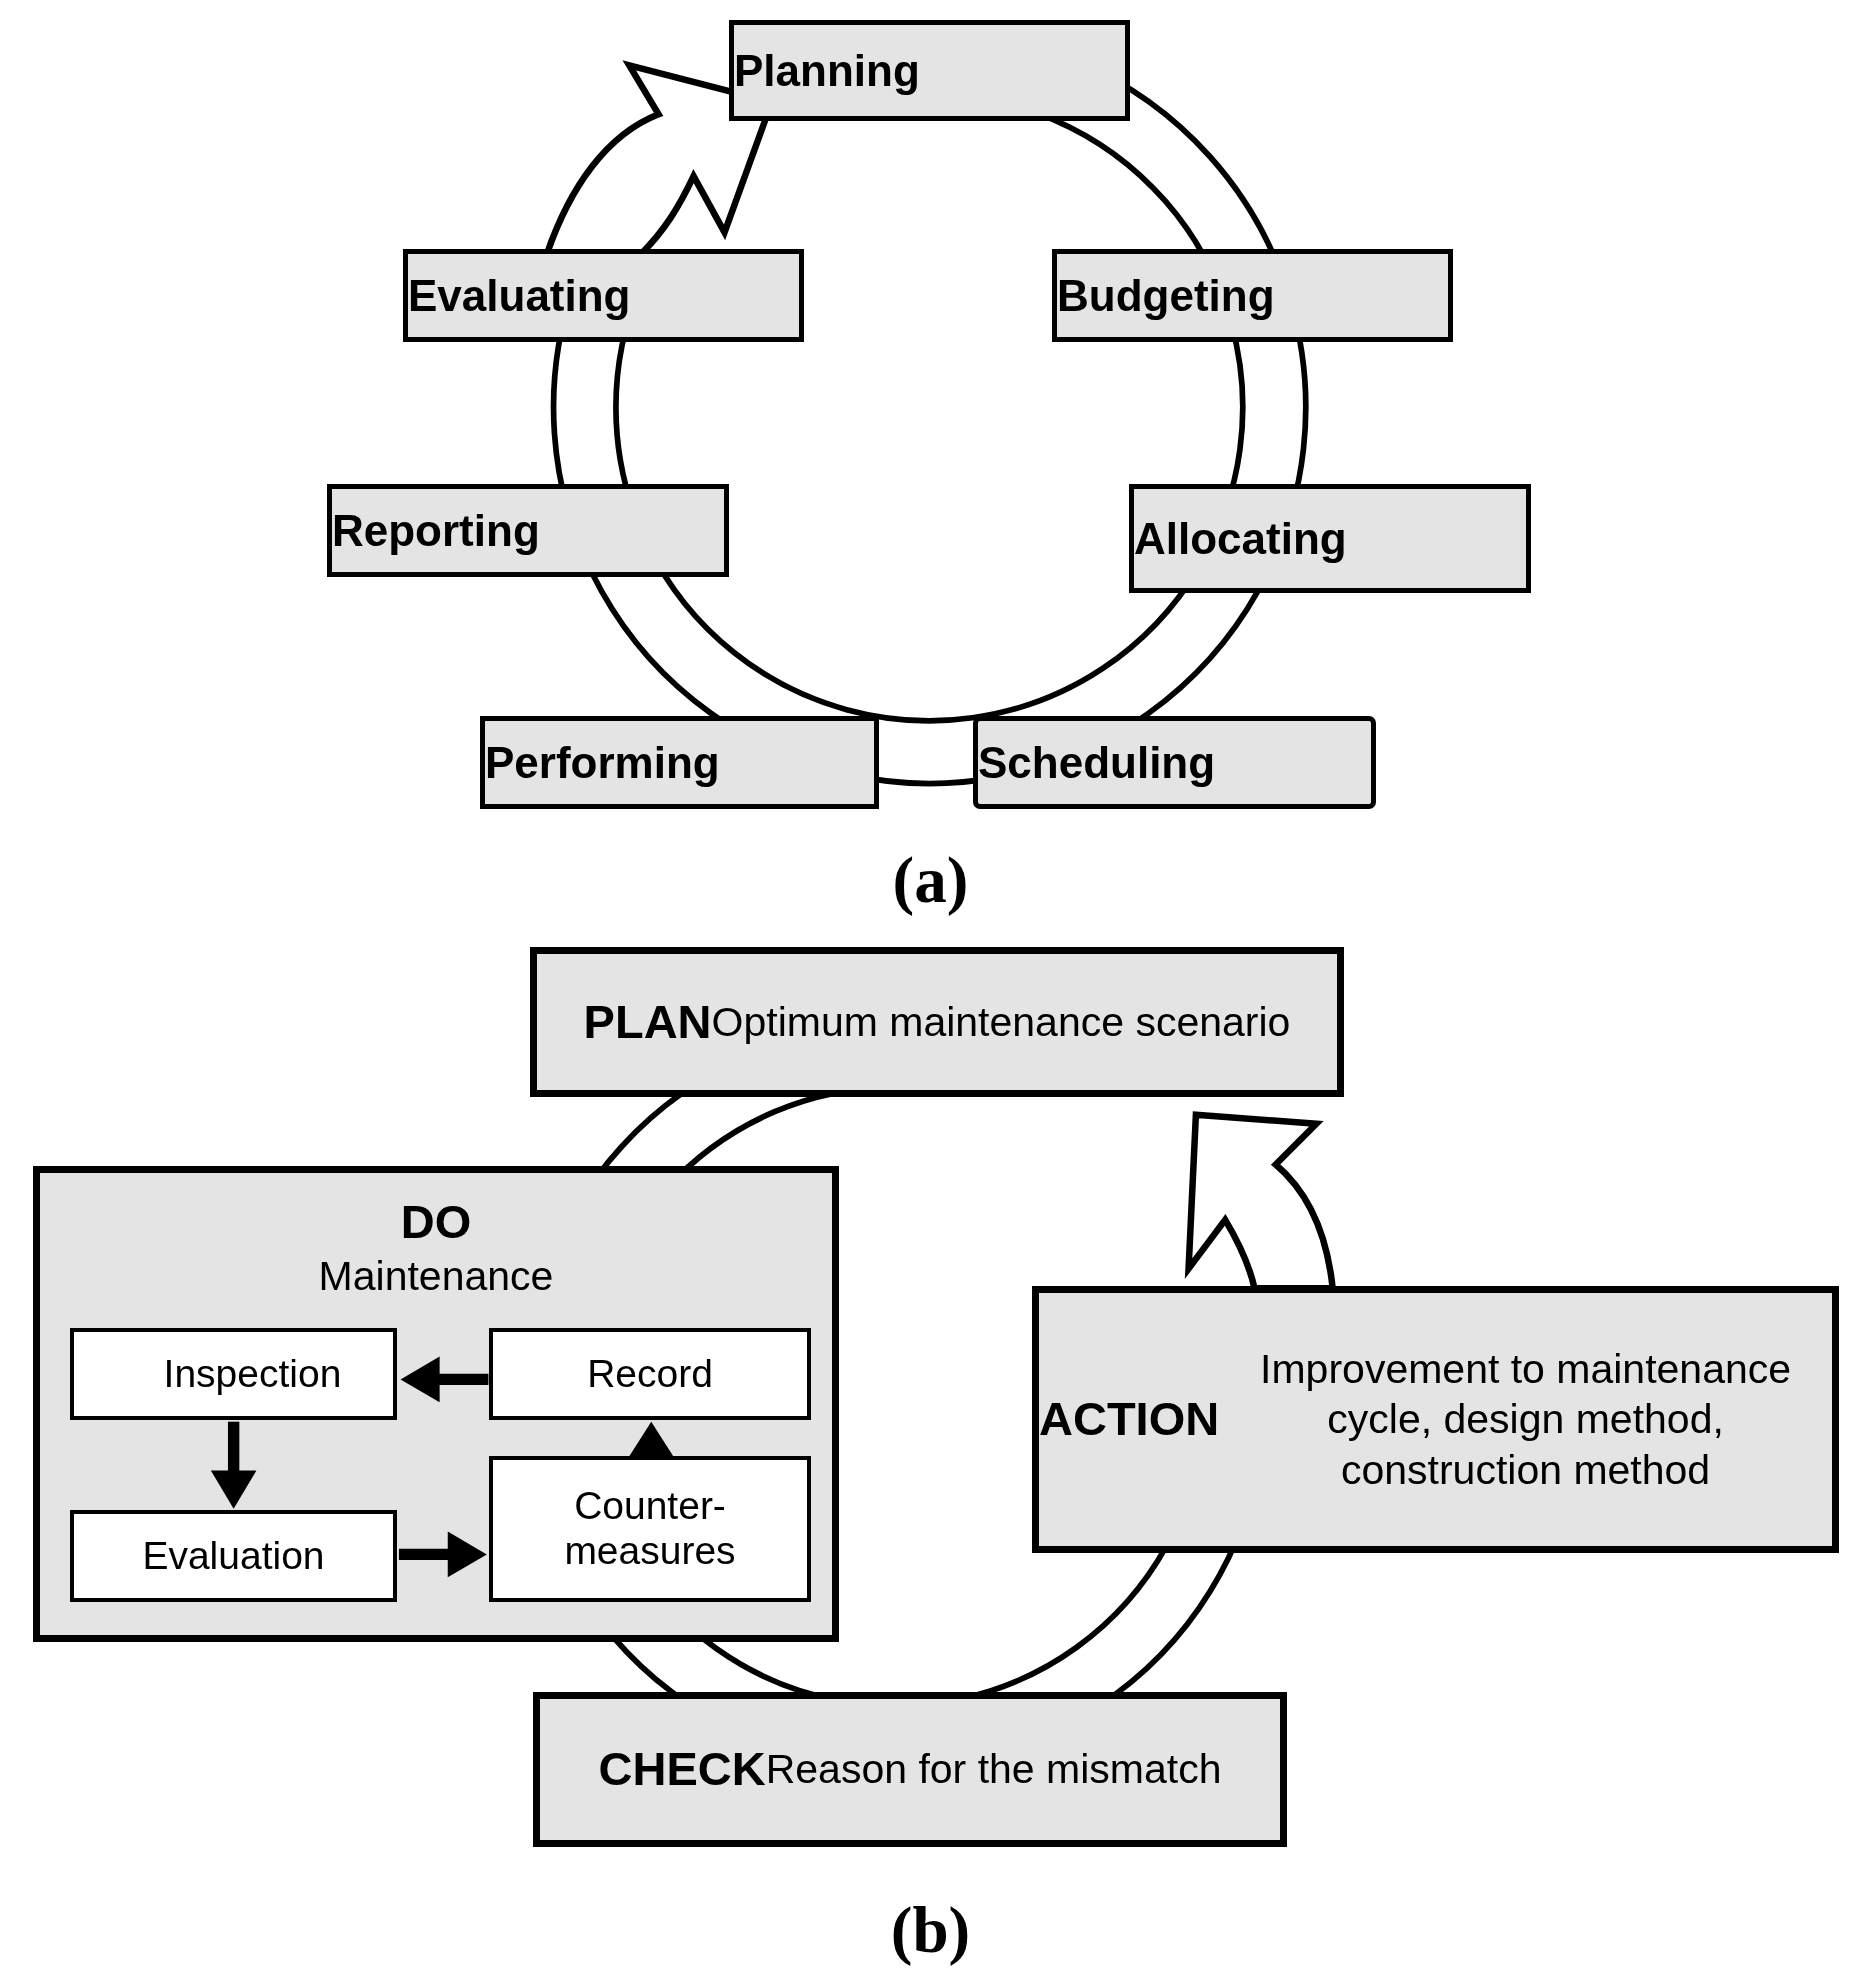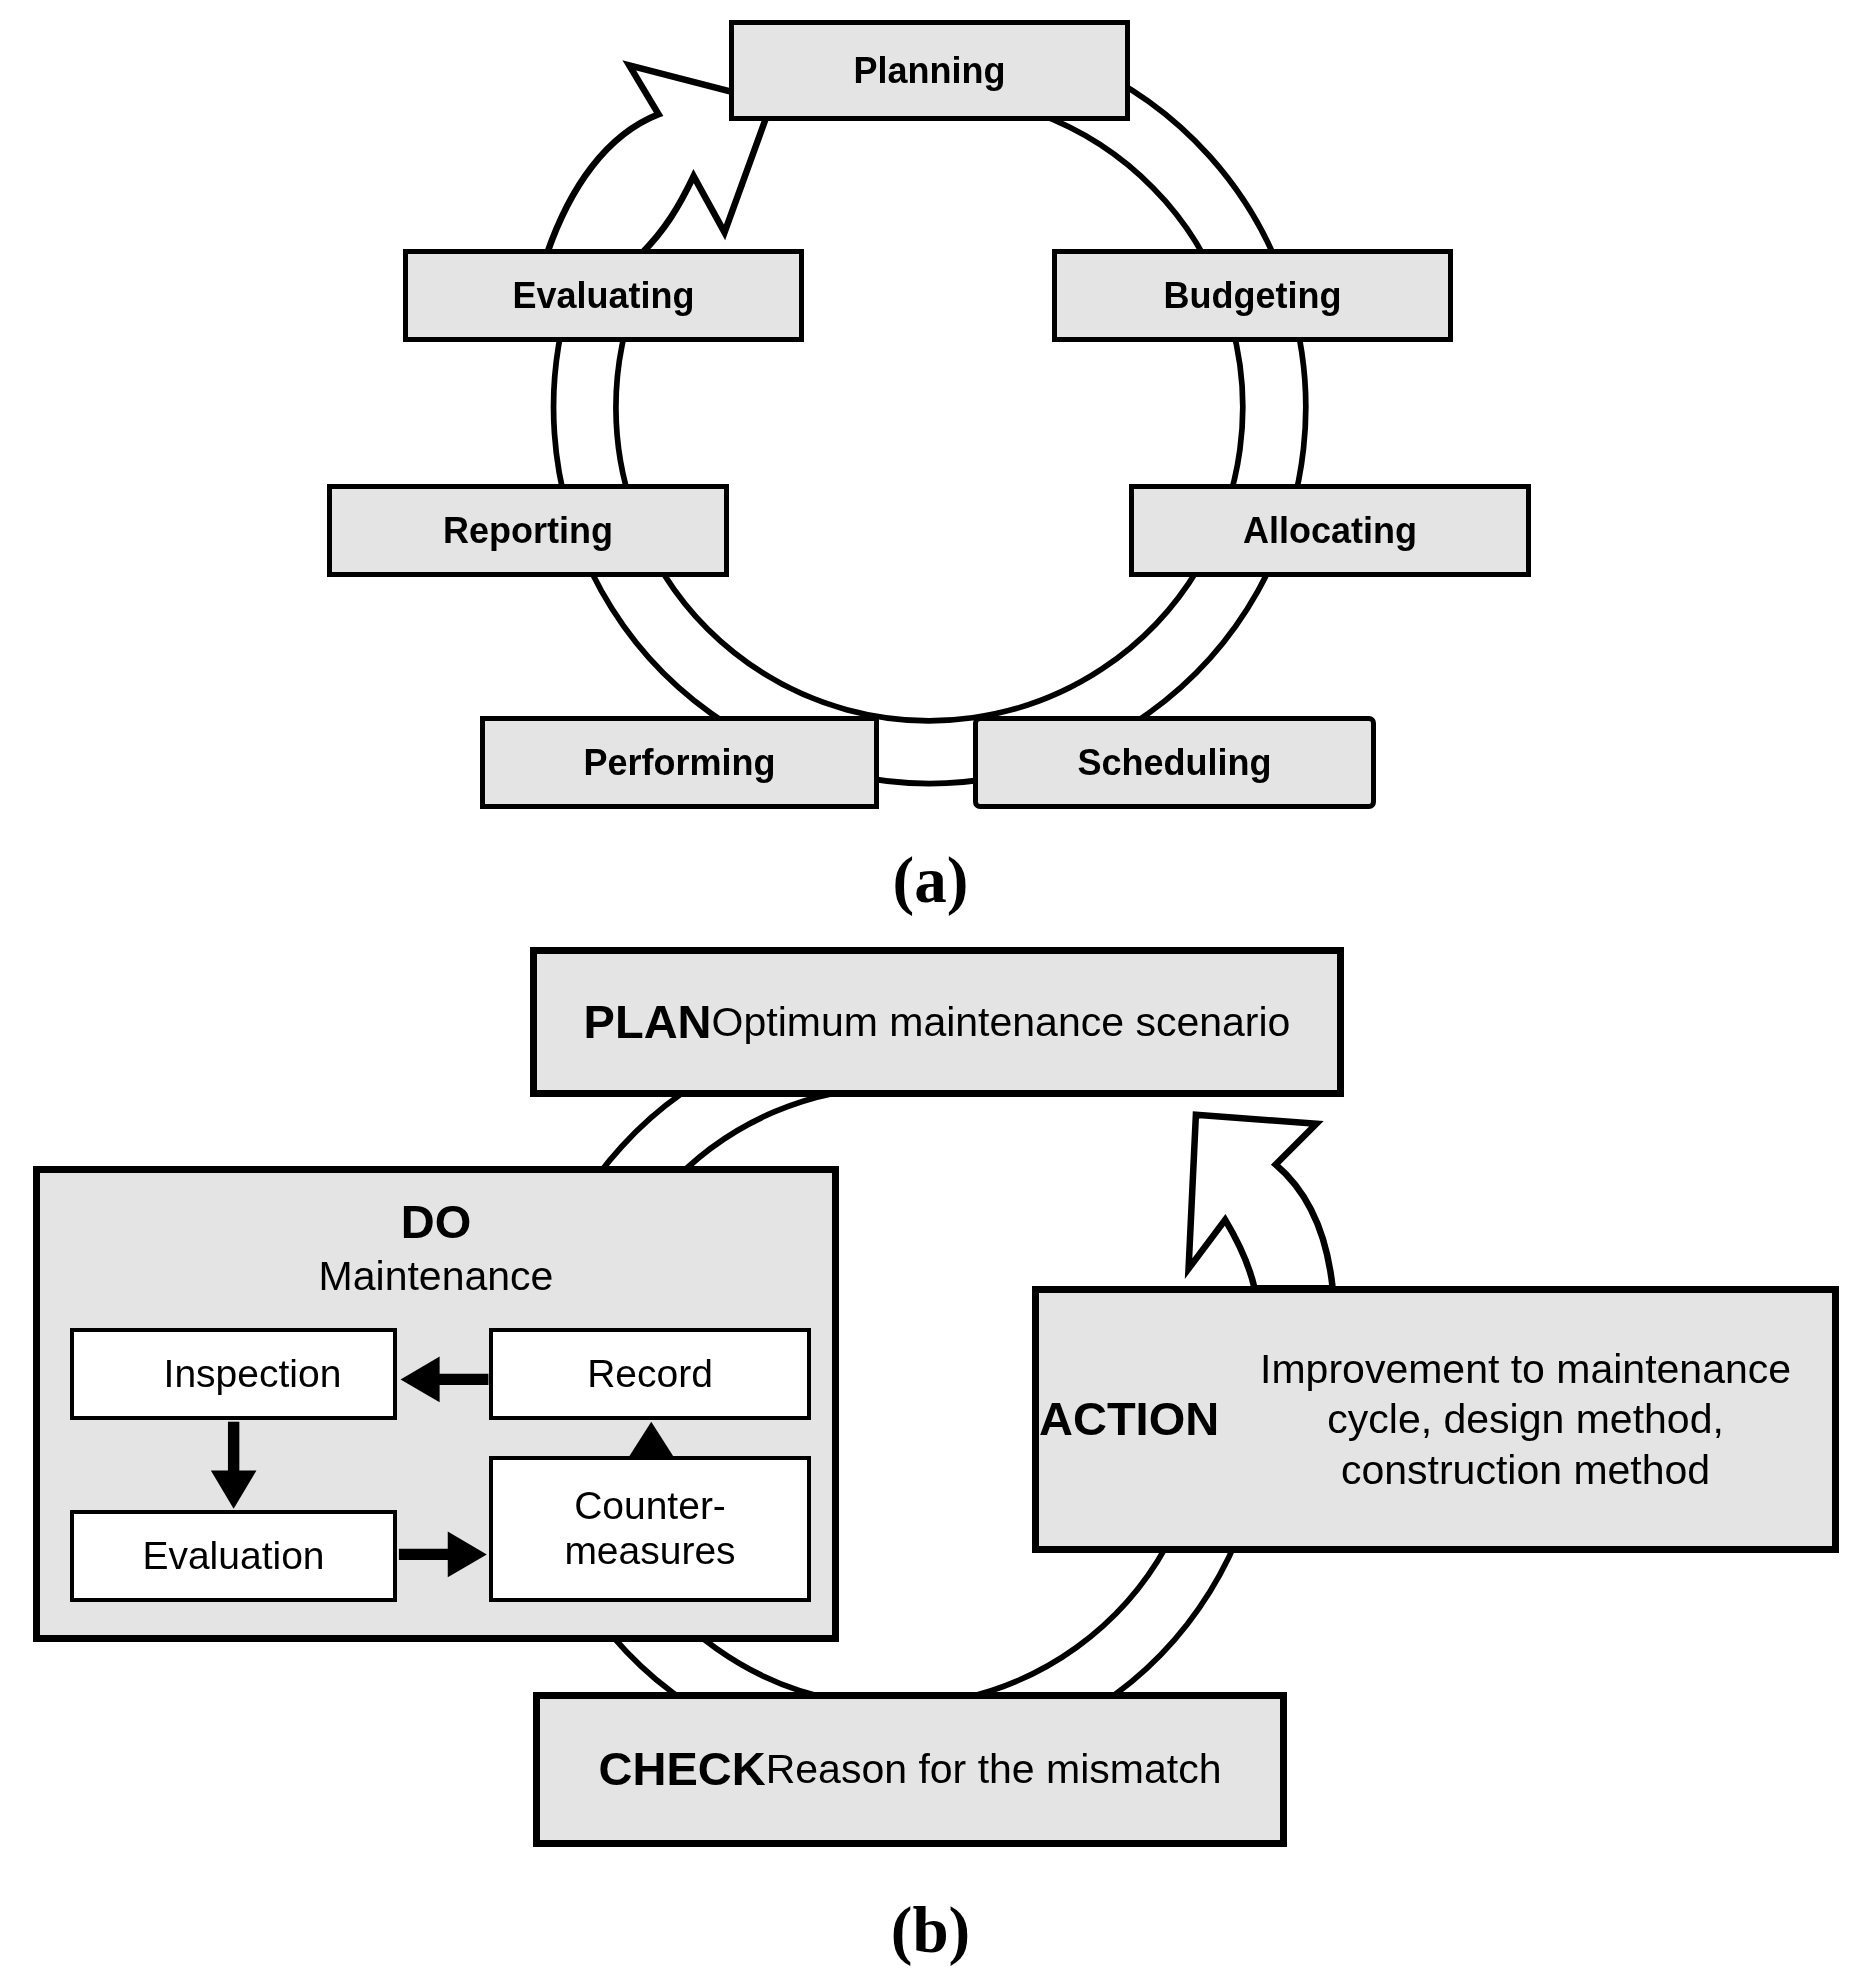--- a/index.html
+++ b/index.html
@@ -18,22 +18,22 @@
   }
   svg.layer{position:absolute;left:0;top:0;width:1861px;height:1987px;}
   #ring-layer{z-index:1;}
   #do-arrow-layer{z-index:3;pointer-events:none;}
 
   .abox{
     position:absolute;
     box-sizing:border-box;
     background:var(--box-fill);
     border:5.7px solid var(--line);
-    display:flex;align-items:center;justify-content:center;
-    font-weight:bold;font-size:36px;color:#000;
+    display:flex;align-items:center;justify-content:flex-start;
+    font-weight:bold;font-size:44px;color:#000;
     z-index:2;
   }
   .bigbox{
     position:absolute;
     box-sizing:border-box;
     background:var(--box-fill);
     border:7.3px solid var(--line);
     display:flex;align-items:center;justify-content:center;
     color:#000;
     z-index:2;
@@ -92,21 +92,21 @@
   </div>
 
   <div class="abox" style="left:1052px;top:249px;width:401px;height:93px;">
     <span>Budgeting</span>
   </div>
 
   <div class="abox" style="left:327px;top:484px;width:402px;height:93px;">
     <span>Reporting</span>
   </div>
 
-  <div class="abox" style="left:1129px;top:484px;width:402px;height:93px;">
+  <div class="abox" style="left:1129px;top:484px;width:402px;height:109px;">
     <span>Allocating</span>
   </div>
 
   <div class="abox" style="left:480px;top:716px;width:399px;height:93px;">
     <span>Performing</span>
   </div>
 
   <div class="abox" style="left:973px;top:716px;width:403px;height:93px;border-radius:7px;">
     <span>Scheduling</span>
   </div>

